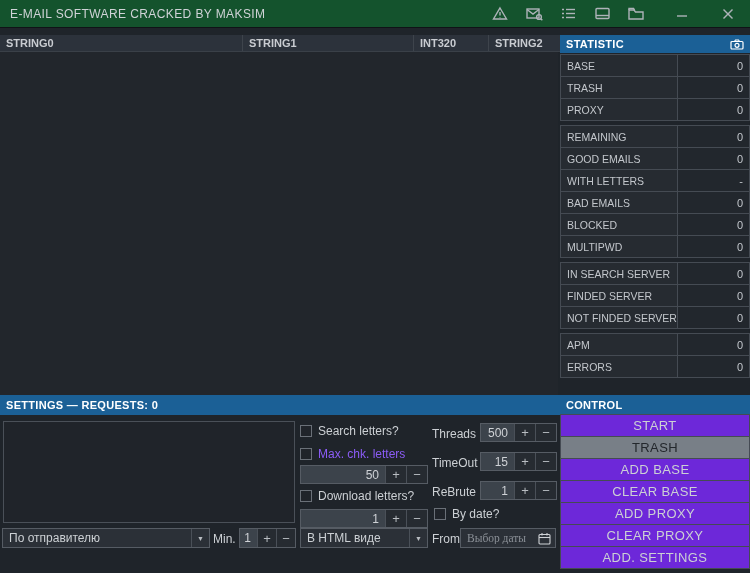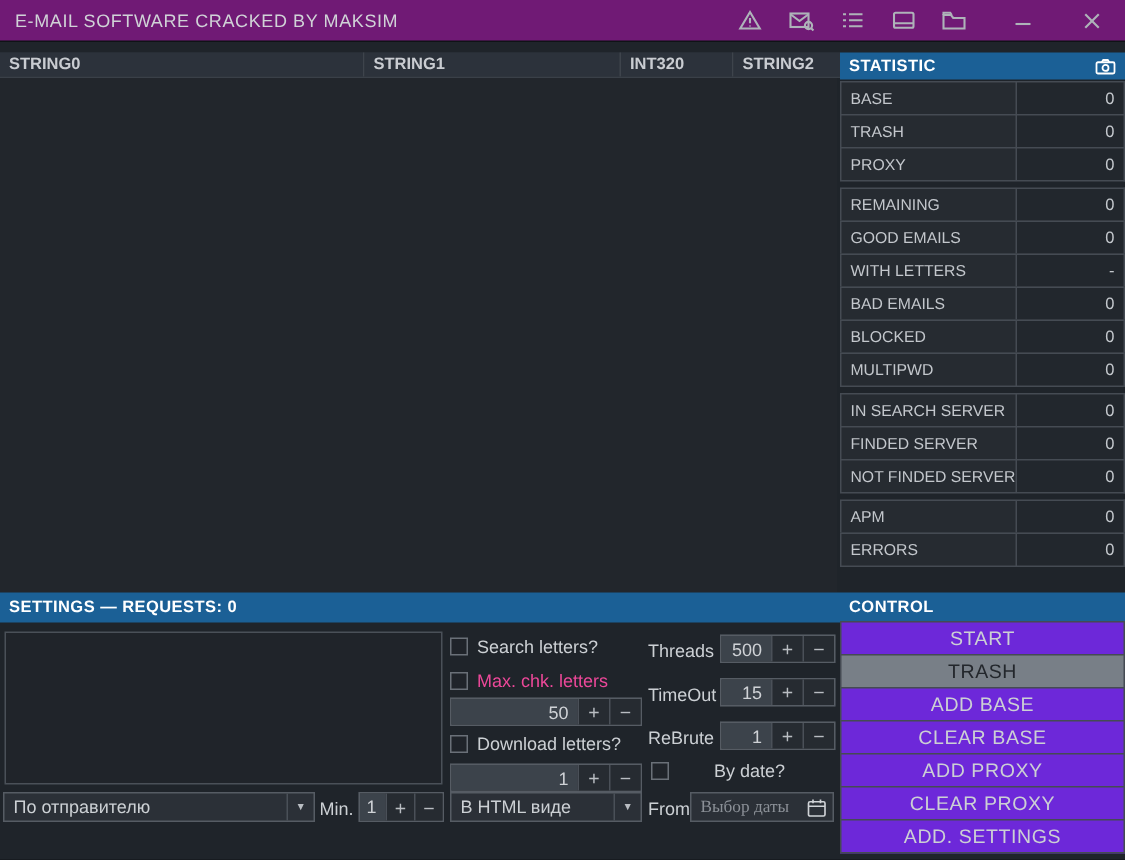--- a/index.html
+++ b/index.html
@@ -6,21 +6,21 @@
   html,body { background:#14171b; }
   body { font-family:"Liberation Sans", sans-serif; }
   .window {
     position:relative; width:750px; height:573px; overflow:hidden;
     background:#1f242a; color:#c9ccd1;
   }
 
   
   .titlebar {
     position:absolute; left:0; top:0; width:750px; height:28px;
-    background:#701a75; border-bottom:1px solid #101317;
+    background:#14532d; border-bottom:1px solid #101317;
     display:flex; align-items:center; padding:0 10px;
   }
   .title-text { font-size:12px; color:#d0d3d7; letter-spacing:.4px; }
   .tb-icons { margin-left:auto; display:flex; align-items:center; }
   .tb-btn { width:24px; height:22px; display:flex; align-items:center; justify-content:center; margin-left:10px; cursor:default; }
   .tb-btn svg { stroke:#aeb3b9; fill:none; stroke-width:1.4; }
   .tb-gap { margin-left:22px; }
 
   
   .grid-header {
@@ -76,21 +76,21 @@
   .settings { position:absolute; left:0; top:395px; width:560px; height:178px; }
   .settings .blue-header { height:20px; }
   .set-body { position:relative; width:650px; height:158px; }
   .abs { position:absolute; }
 
   .bigbox { left:3px; top:6px; width:292px; height:102px;
     background:#20242a; border:1px solid #4a5058; }
 
   .chk { display:flex; align-items:center; font-size:12px; color:#ccd0d4; cursor:default; }
   .chk .box { width:12px; height:12px; background:#20242a; border:1px solid #6a7078; margin-right:6px; flex:none; }
-  .chk .lbl.dim { color:#ec4899; }
+  .chk .lbl.dim { color:#8b5cf6; }
 
   .stepper { display:flex; height:19px; border:1px solid #565c64; background:#2b3037; }
   .stp-val {
     flex:1; background:#3c434b; color:#cfd2d6; font-size:12px;
     display:flex; align-items:center; justify-content:flex-end; padding-right:6px;
   }
   .stp-btn {
     width:21px; flex:none; background:#262b31; border-left:1px solid #4a5058;
     color:#b9bdc2; font-size:13px; display:flex; align-items:center; justify-content:center; cursor:default;
   }
@@ -301,21 +301,21 @@
         <div class="stp-btn">−</div>
       </div>
 
       <span class="fld-label abs" style="left:432px; top:70px;">ReBrute</span>
       <div class="stepper abs" style="left:480px; top:66px; width:77px;">
         <div class="stp-val">1</div>
         <div class="stp-btn">+</div>
         <div class="stp-btn">−</div>
       </div>
 
-      <label class="chk abs" style="left:434px; top:92px;gap:24px;">
+      <label class="chk abs" style="left:434px; top:92px;">
         <span class="box"></span>
         <span class="lbl">By date?</span>
       </label>
 
       <div class="dropdown abs" style="left:2px; top:113px; width:208px;">
         <span class="dd-text">По отправителю</span>
         <span class="dd-arrow">▼</span>
       </div>
       <span class="fld-label abs" style="left:213px; top:117px;">Min.</span>
       <div class="stepper abs" style="left:239px; top:113px; width:57px; height:20px;">

